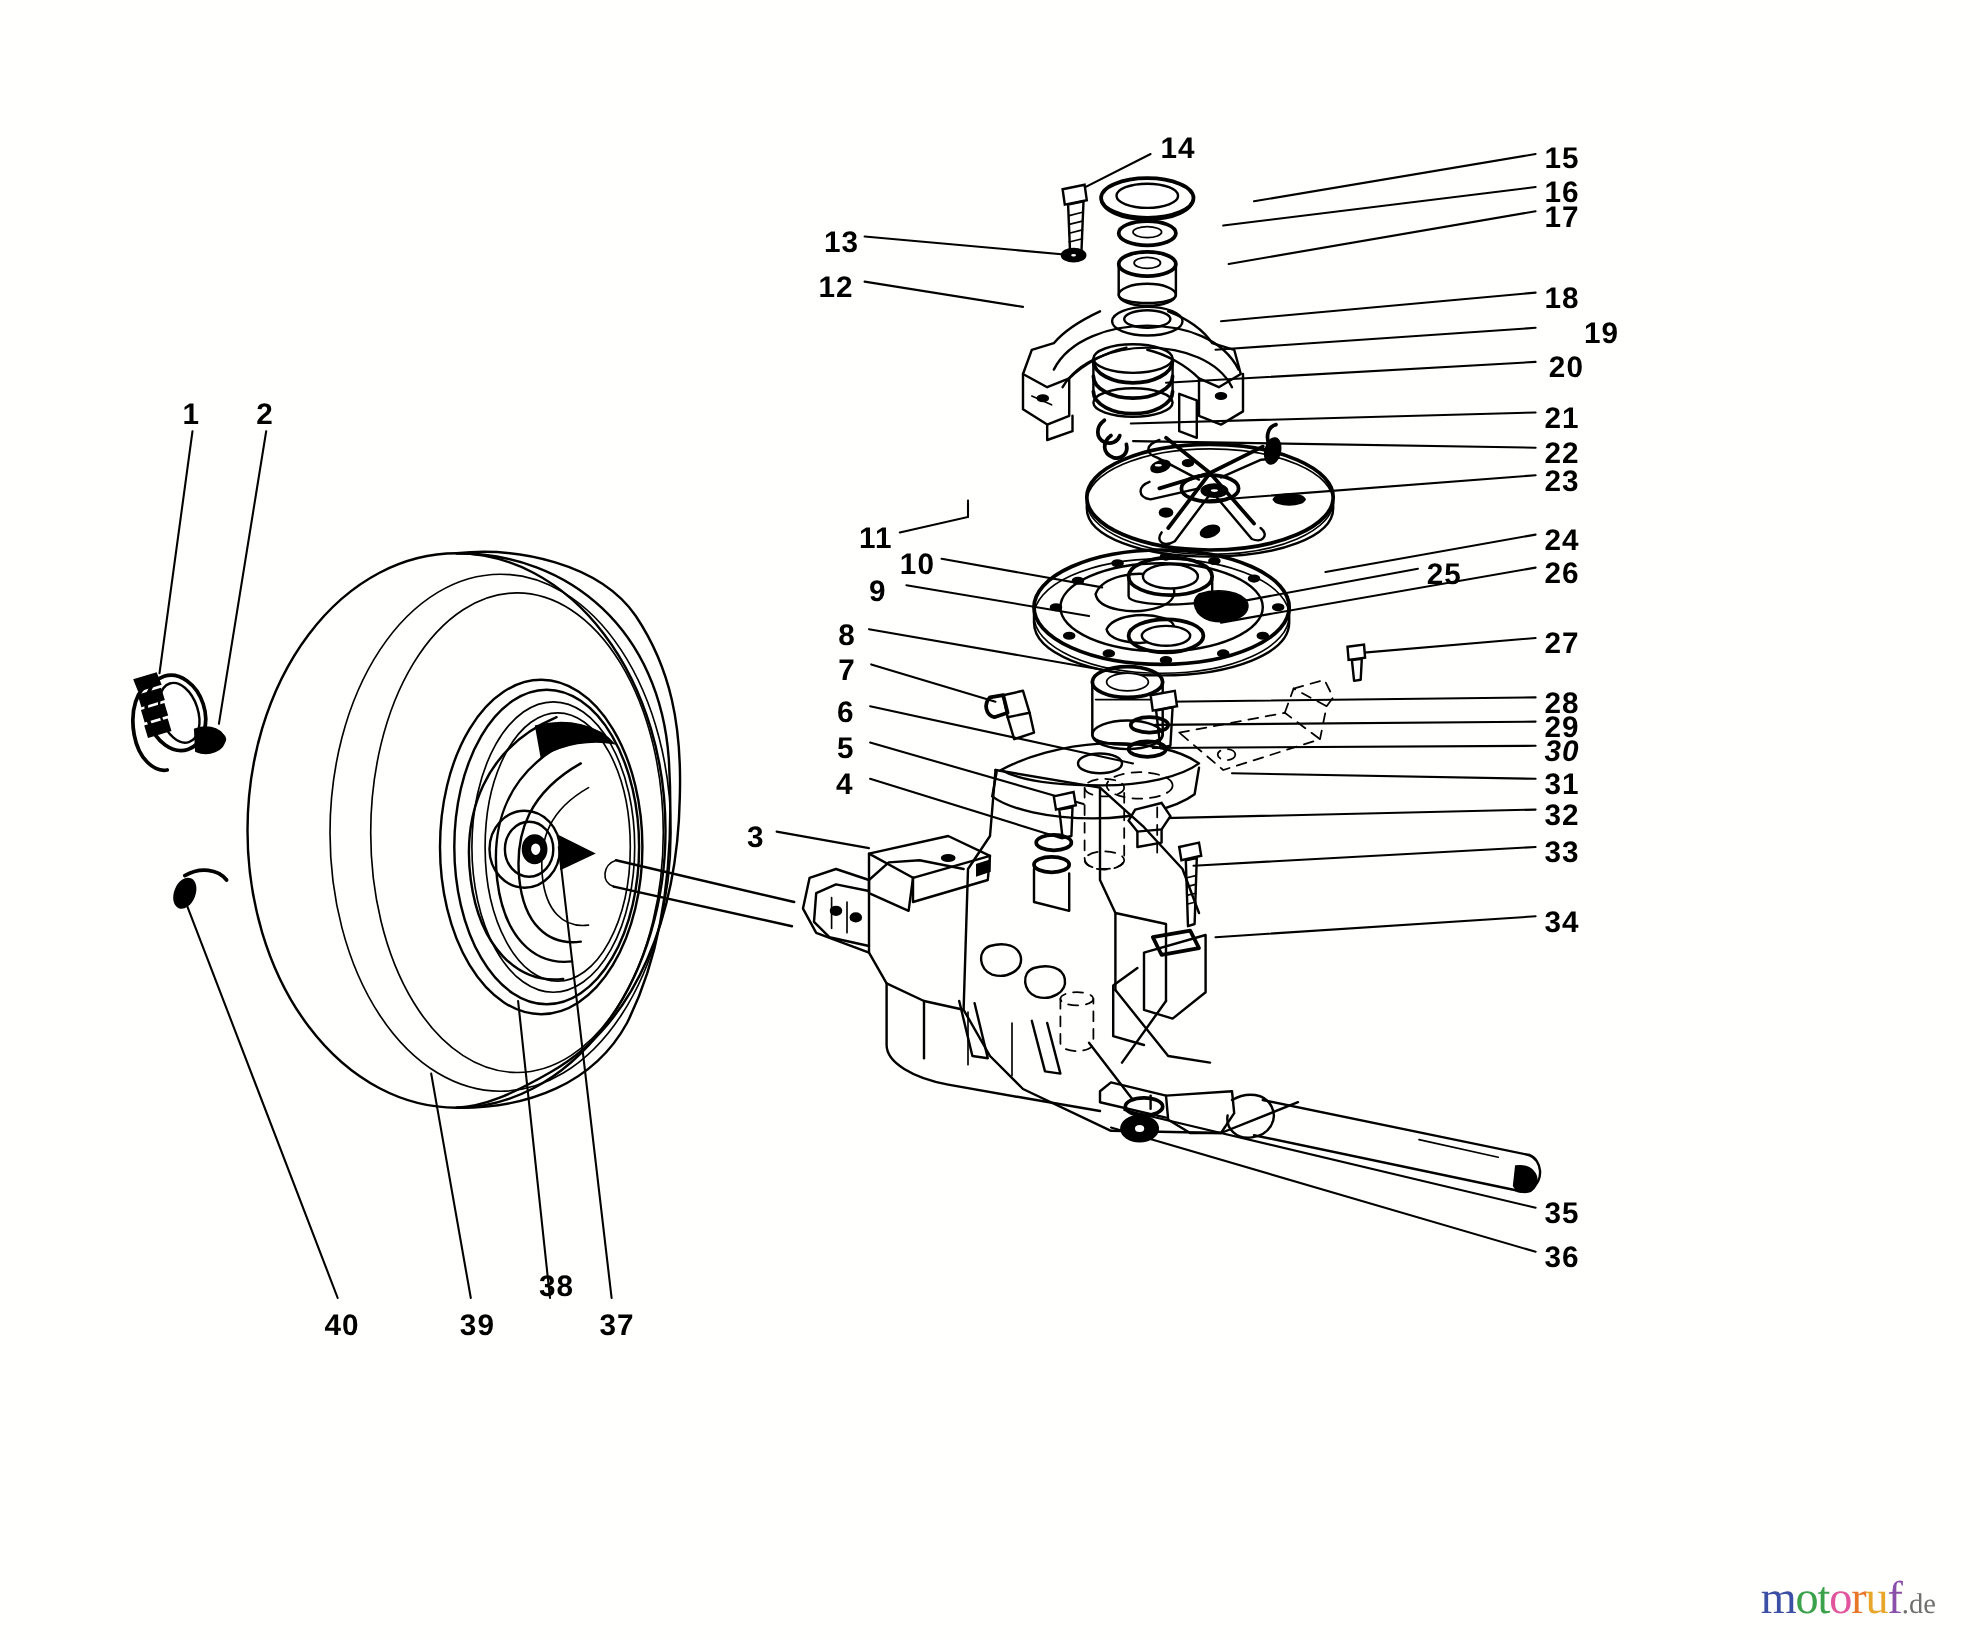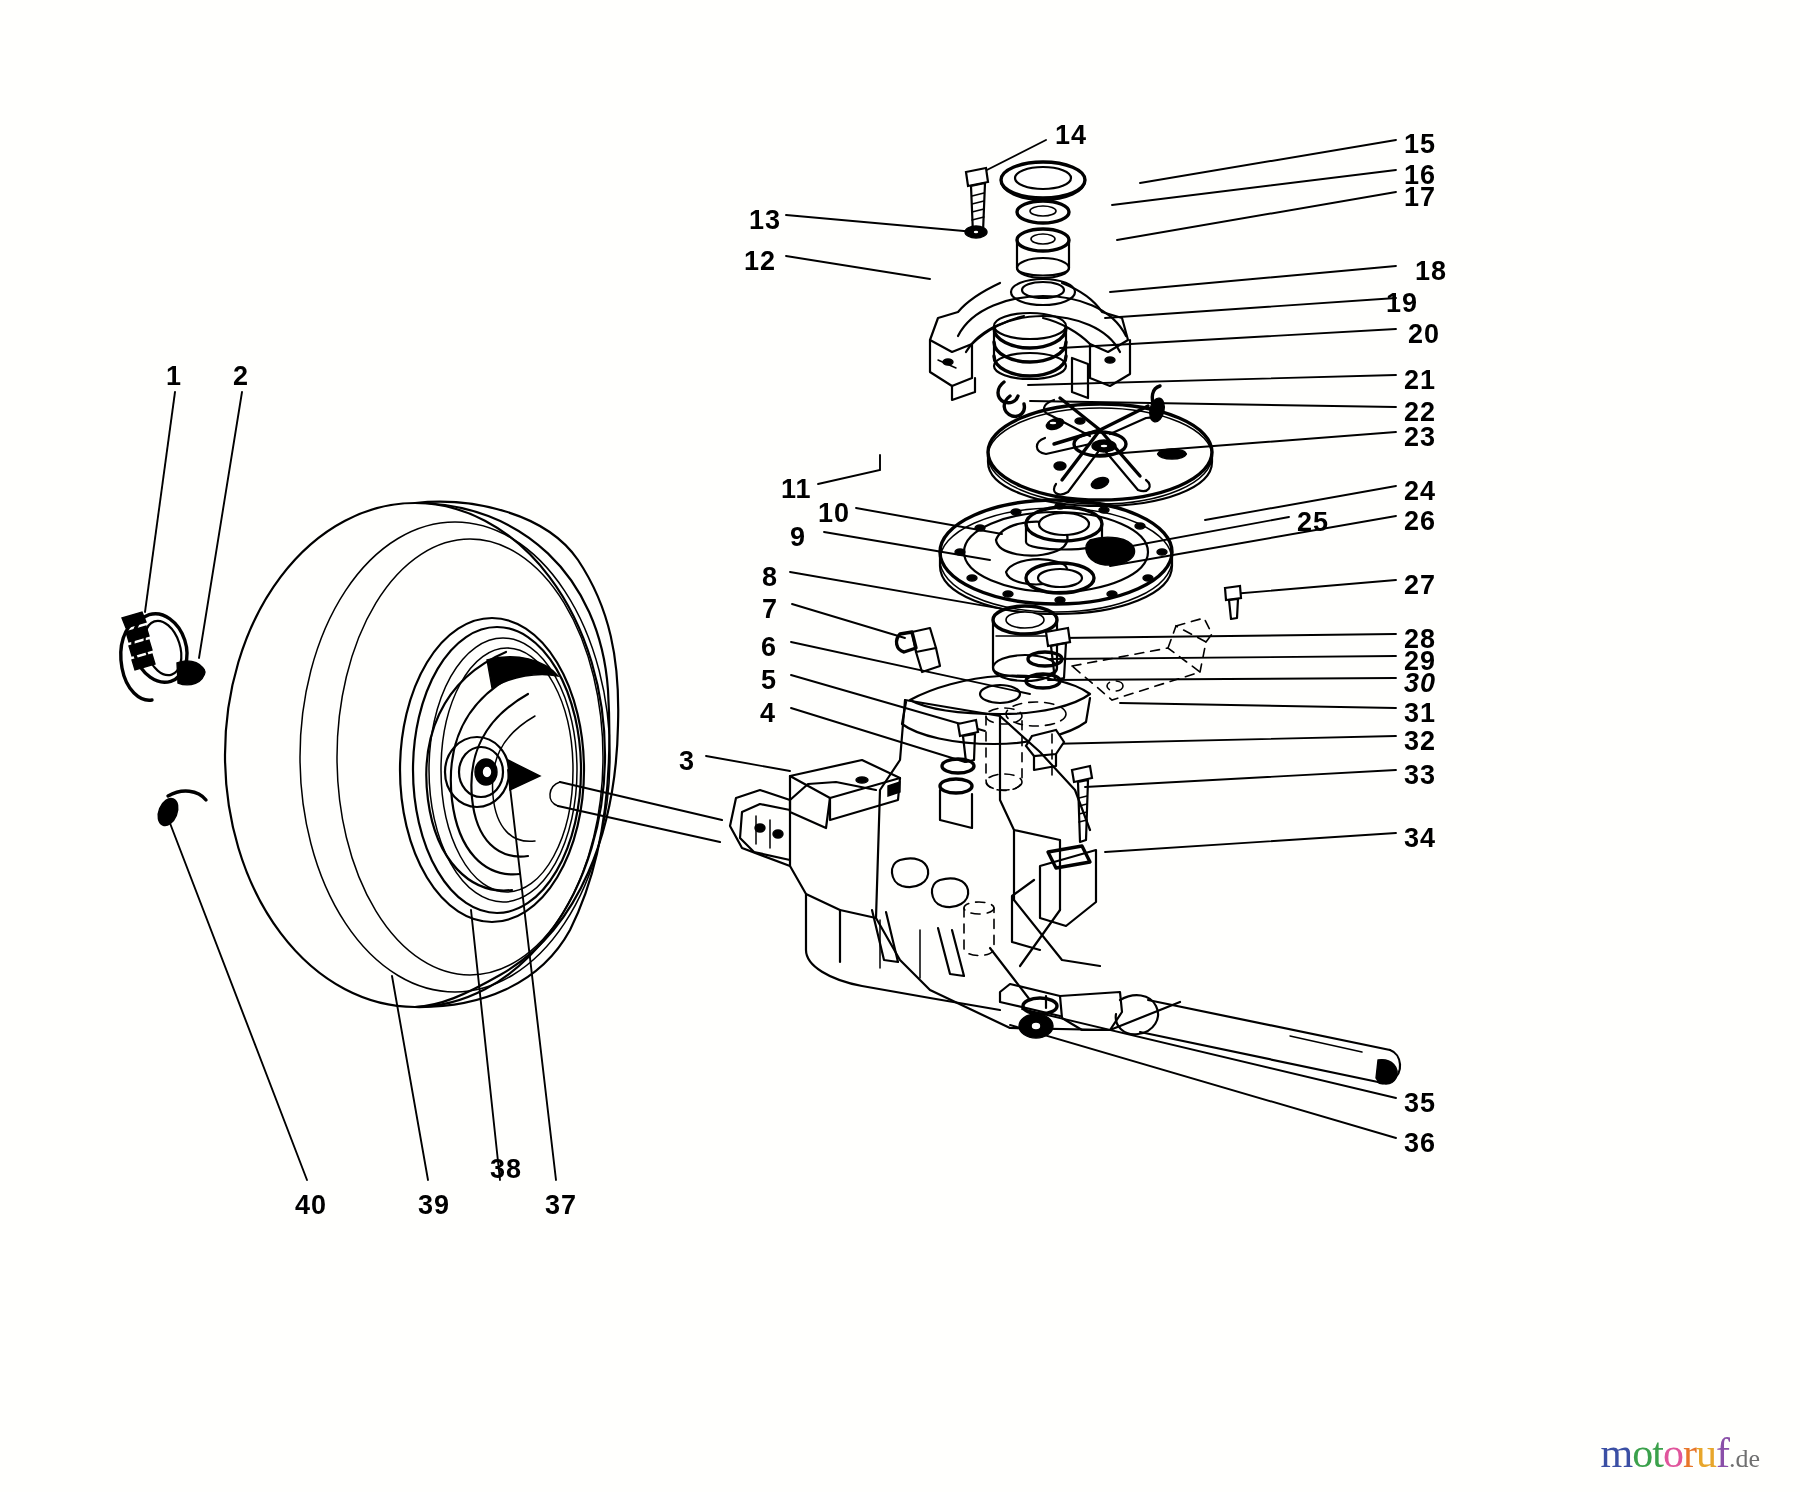--- a/index.html
+++ b/index.html
@@ -417,22 +417,22 @@
       <div class="callout" style="left: 762px; top: 564px;">8</div>
       <div class="callout" style="left: 790px; top: 524px;">9</div>
       <div class="callout" style="left: 818px; top: 500px;">10</div>
       <div class="callout" style="left: 781px; top: 476px;">11</div>
       <div class="callout" style="left: 744px; top: 248px;">12</div>
       <div class="callout" style="left: 749px; top: 207px;">13</div>
       <div class="callout" style="left: 1055px; top: 122px; text-align: center;">14</div>
       <div class="callout" style="left: 1404px; top: 131px;">15</div>
       <div class="callout" style="left: 1404px; top: 162px;">16</div>
       <div class="callout" style="left: 1404px; top: 184px;">17</div>
-      <div class="callout" style="left: 1404px; top: 258px; margin-left: 11px;">18</div>
-      <div class="callout" style="left: 1386px; top: 290px; text-align: center;">19</div>
+      <div class="callout" style="left: 1404px; top: 258px;">18</div>
+      <div class="callout" style="left: 1440px; top: 290px; text-align: center;">19</div>
       <div class="callout" style="left: 1408px; top: 321px;">20</div>
       <div class="callout" style="left: 1404px; top: 367px;">21</div>
       <div class="callout" style="left: 1404px; top: 399px;">22</div>
       <div class="callout" style="left: 1404px; top: 424px;">23</div>
       <div class="callout" style="left: 1404px; top: 478px;">24</div>
       <div class="callout" style="left: 1297px; top: 509px;">25</div>
       <div class="callout" style="left: 1404px; top: 508px;">26</div>
       <div class="callout" style="left: 1404px; top: 572px;">27</div>
       <div class="callout" style="left: 1404px; top: 626px;">28</div>
       <div class="callout" style="left: 1404px; top: 648px;">29</div>

